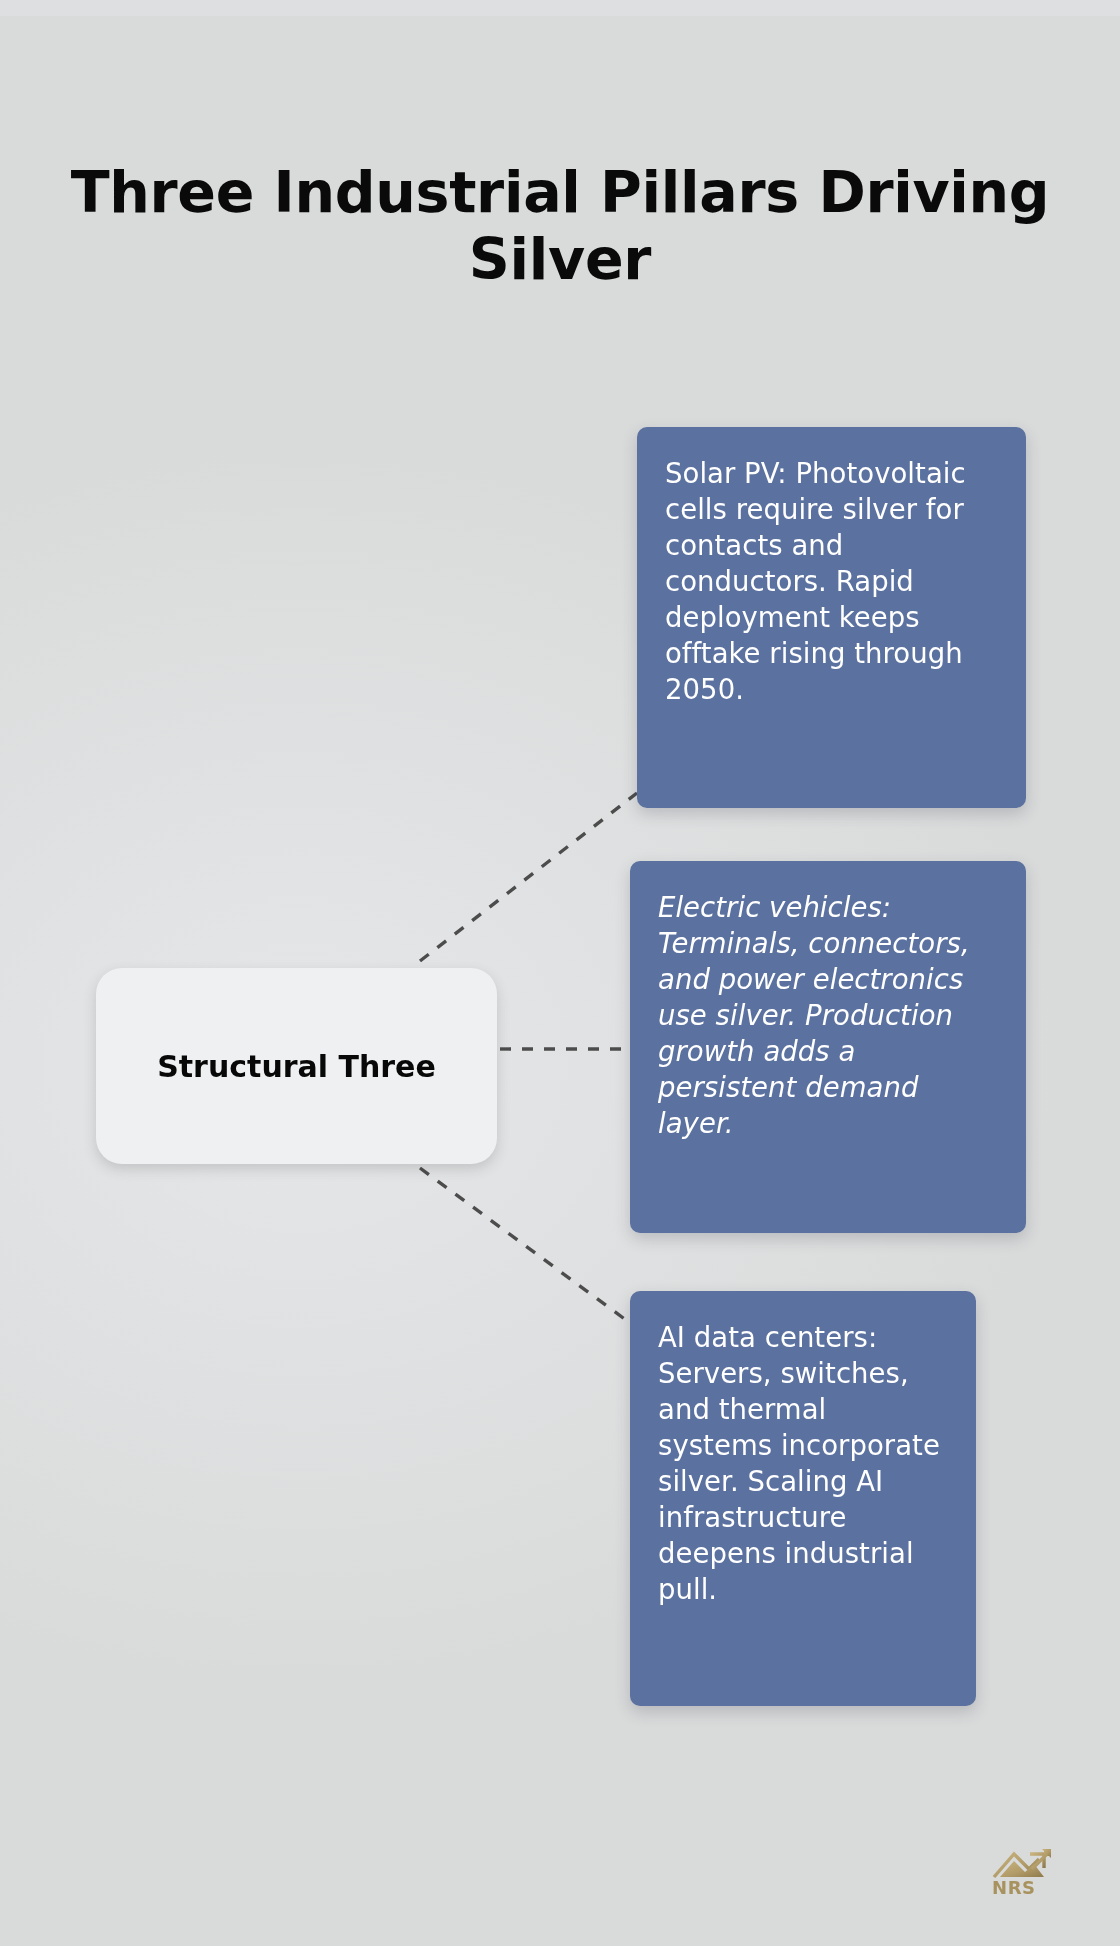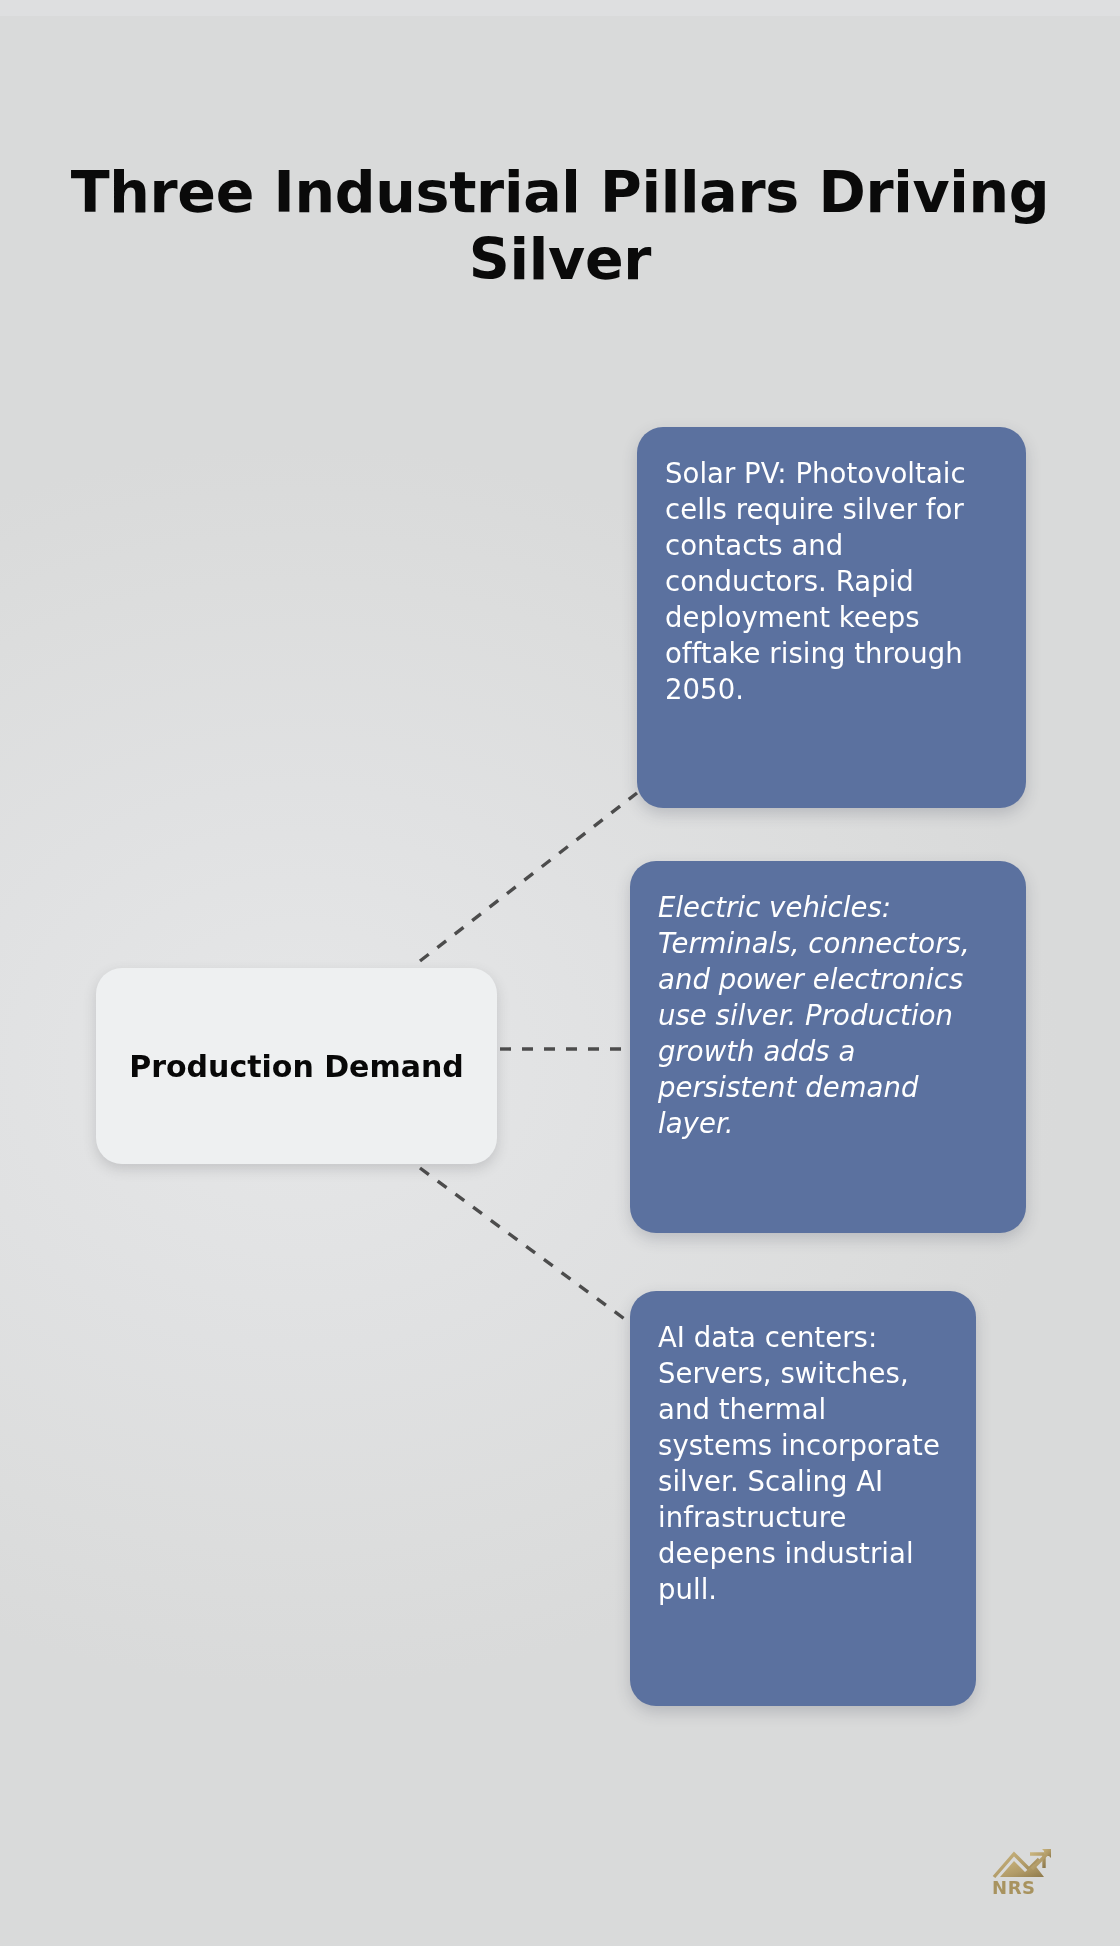--- a/index.html
+++ b/index.html
@@ -75,21 +75,21 @@
     line-height: 1.3;
     color: #080808;
     text-align: center;
     padding: 0 22px;
   }
 
   
   .card {
     position: absolute;
     background: #5b719f;
-    border-radius: 26px;
+    border-radius: 10px;
     box-shadow: 0 6px 15px rgba(60,65,80,0.22);
     box-sizing: border-box;
     padding: 28px 34px 28px 28px;
   }
   .card-text {
     color: #ffffff;
     font-size: 27.5px;
     line-height: 1.31;
     letter-spacing: 0.05px;
     white-space: pre-line;
@@ -124,21 +124,21 @@
 
   <h1 id="title">Three Industrial Pillars Driving Silver</h1>
 
   <svg id="connectors" viewBox="0 0 1120 1946" preserveAspectRatio="none">
     <line class="conn" x1="420" y1="945" x2="637" y2="777"></line>
     <line class="conn" x1="500" y1="1033" x2="630" y2="1033"></line>
     <line class="conn" x1="420" y1="1152" x2="630" y2="1307"></line>
   </svg>
 
   <div id="center-node">
-    <div id="center-node-label">Production Demand</div>
+    <div id="center-node-label">Structural Three</div>
   </div>
 
   <div class="card" id="card-0">
     <div class="card-text">Solar PV: Photovoltaic cells require silver for contacts and conductors. Rapid deployment keeps offtake rising through 2050.</div>
   </div>
 
   <div class="card" id="card-1">
     <div class="card-text">Electric vehicles: Terminals, connectors, and power electronics use silver. Production growth adds a persistent demand layer.</div>
   </div>
 

